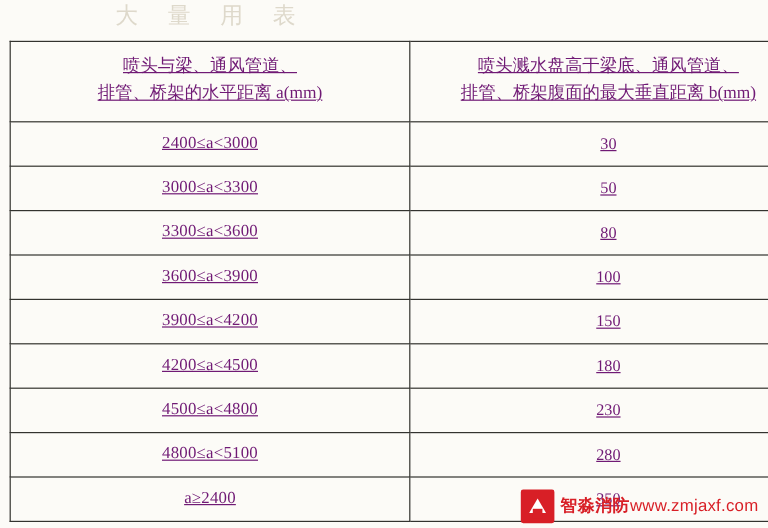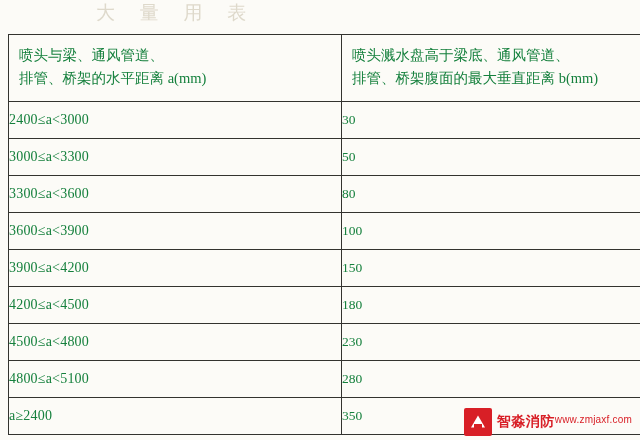--- a/index.html
+++ b/index.html
@@ -41,24 +41,25 @@
     width: 622px;
   }
   table.spec {
     border-collapse: collapse;
     width: 622px;
     table-layout: fixed;
     background: #fcfbf7;
   }
   table.spec td, table.spec th {
     border: 1px solid #33332f;
-    text-align: left;
+    text-align: center;
     vertical-align: middle;
     font-family: "Liberation Serif", serif;
-    color: #15803d;
+    color: #701a75;
+    text-decoration: underline;
   }
   thead th {
     font-weight: normal;
     font-size: 14.5px;
     padding: 9px 10px 10px 10px;
     line-height: 1.62;
   }
   thead th .hl {
     display: block;
     white-space: nowrap;
@@ -116,21 +117,21 @@
     line-height: 1.12;
   }
   .wm-name {
     font-size: 14px;
     font-weight: bold;
     color: #d81f26;
     font-family: "Liberation Sans", sans-serif;
     letter-spacing: 0.5px;
   }
   .wm-url {
-    font-size: 10px;
+    font-size: 14px;
     color: #d81f26;
     font-family: "Liberation Sans", sans-serif;
     letter-spacing: 0.2px;
   }
   .ghost {
     position: absolute;
     left: 96px;
     top: 0px;
     width: 260px;
     height: 26px;

